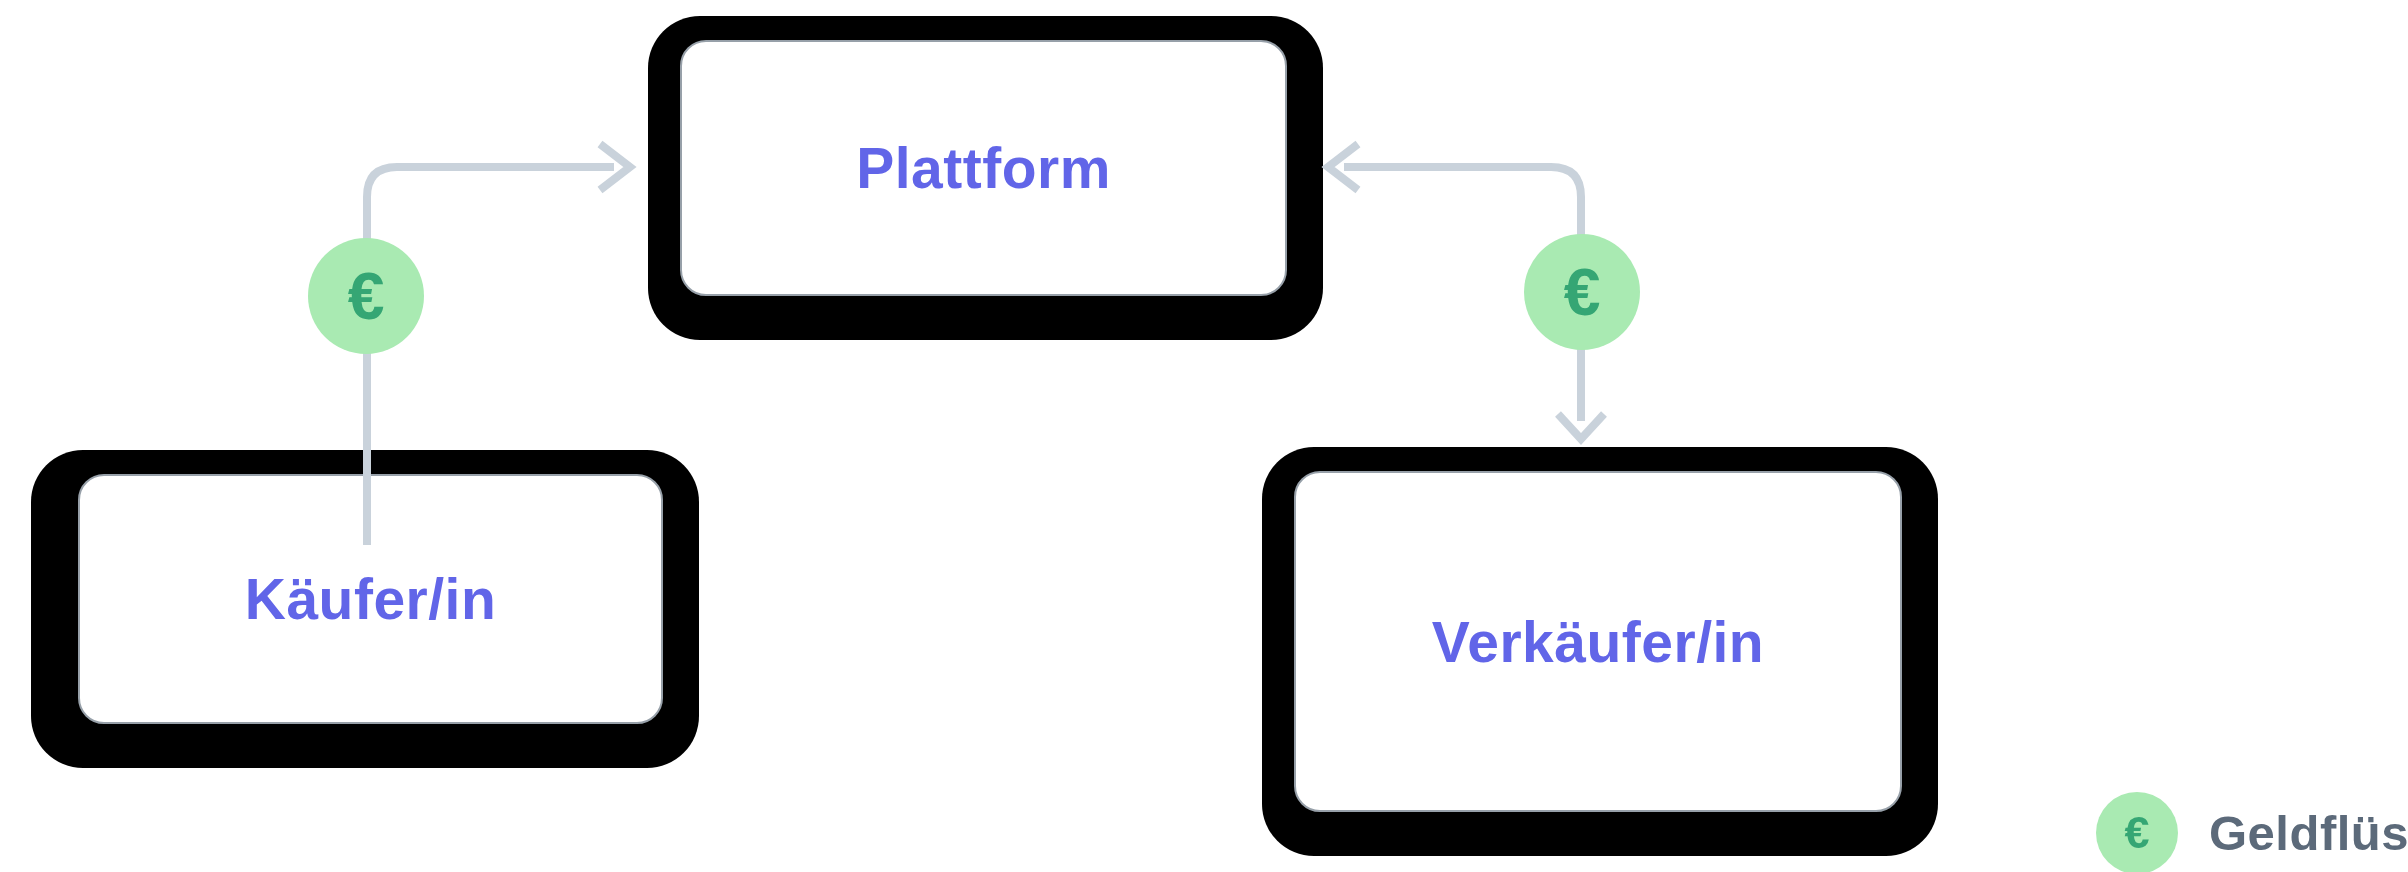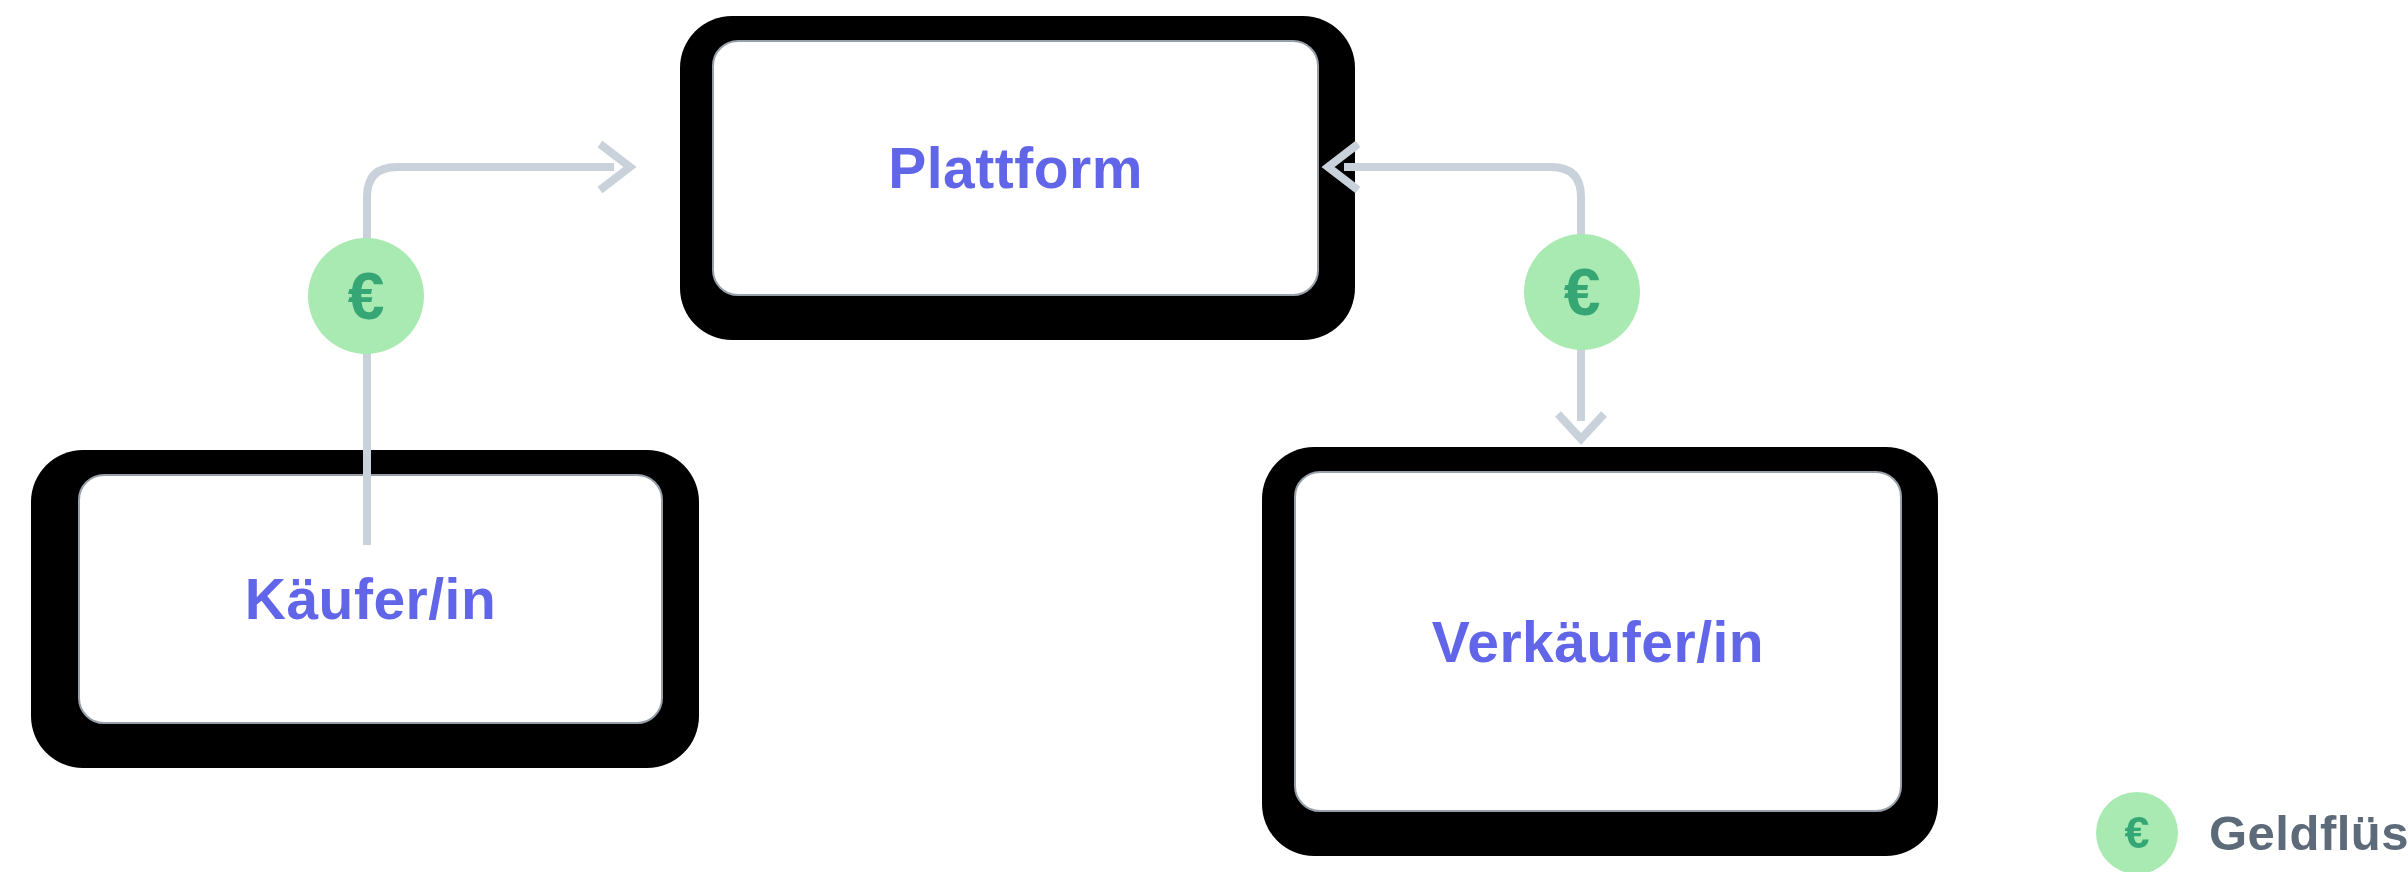--- a/index.html
+++ b/index.html
@@ -37,21 +37,21 @@
     align-items: center;
     justify-content: center;
   }
   .node-label {
     font-size: 57px;
     font-weight: bold;
     color: #6165e8;
     letter-spacing: 0.5px;
     white-space: nowrap;
   }
-  #node-plattform  { left: 680px;  top: 16px;  width: 675px; height: 324px; }
+  #node-plattform  { left: 648px;  top: 16px;  width: 675px; height: 324px; }
   #node-kaeufer    { left: 31px;   top: 450px; width: 668px; height: 318px; padding-left: 47px; }
   #node-verkaeufer { left: 1262px; top: 447px; width: 676px; height: 409px; }
 
   
   .flow-svg {
     position: absolute;
     left: 0;
     top: 0;
     z-index: 5;
     pointer-events: none;

